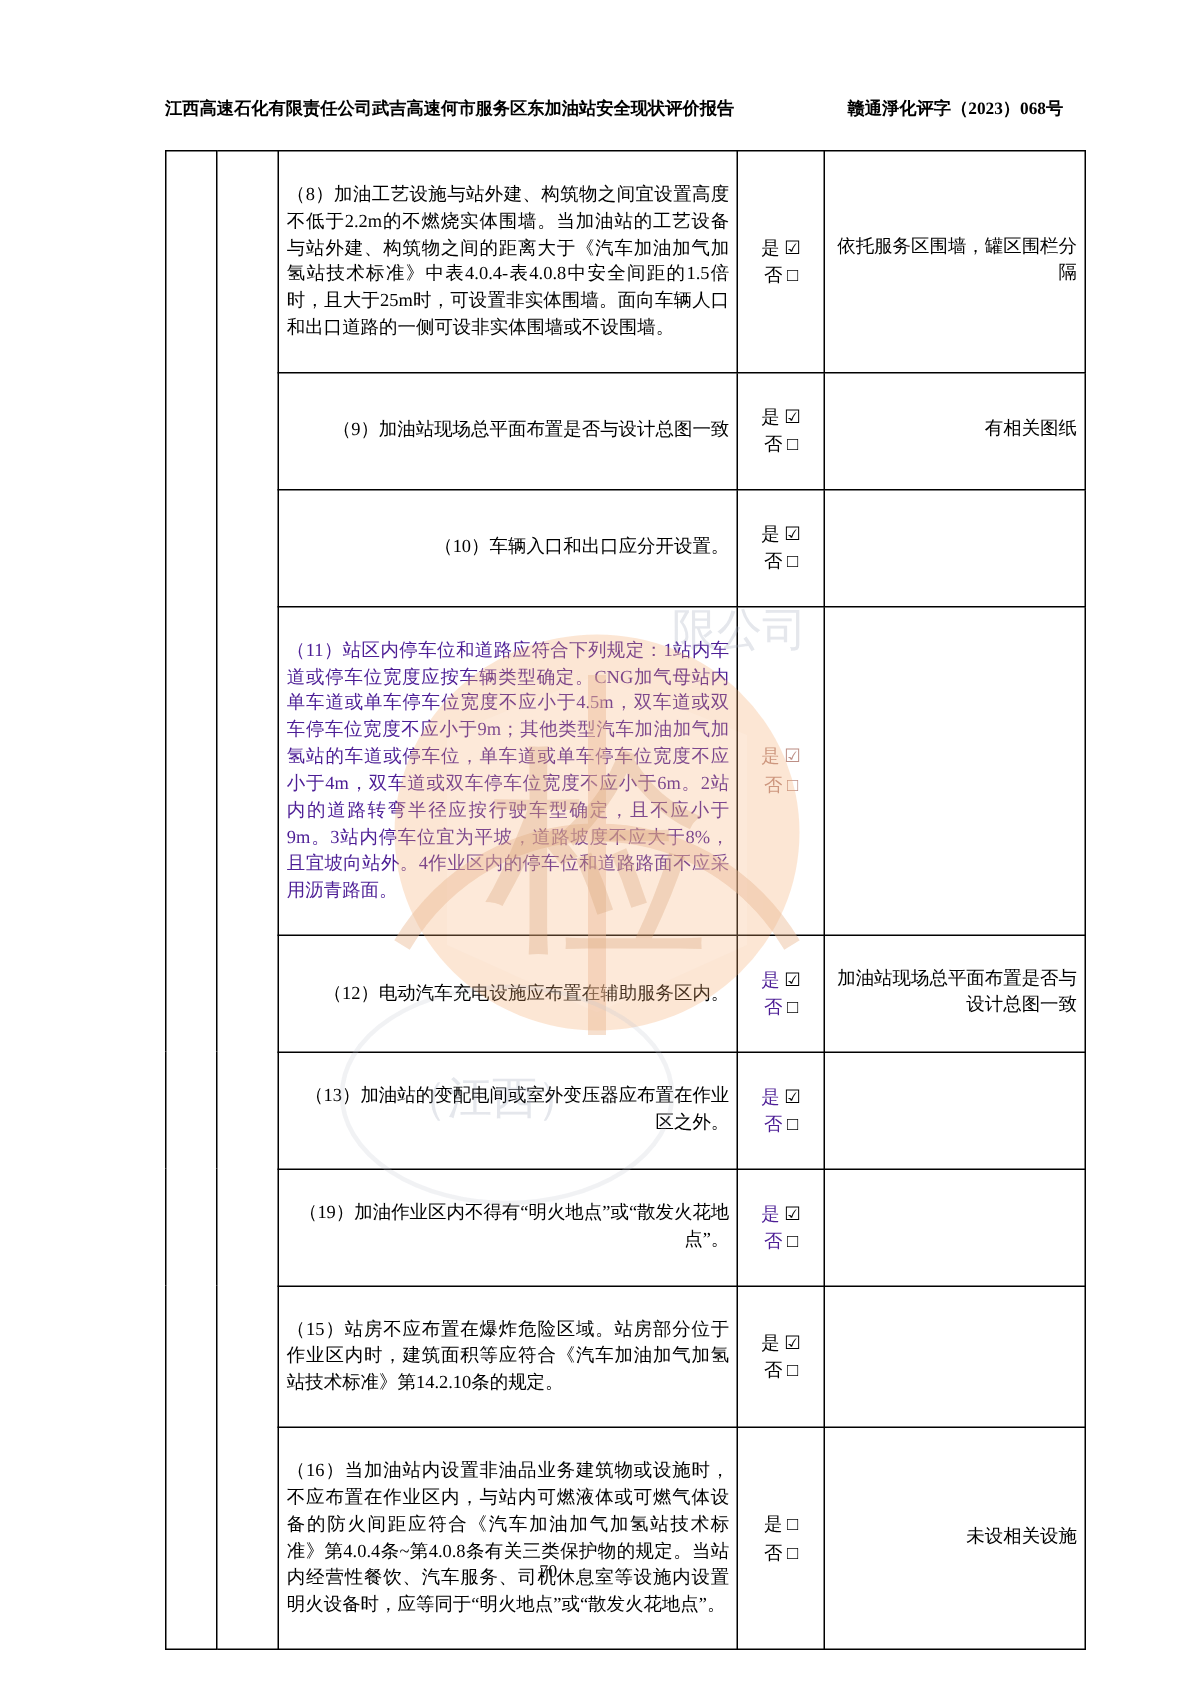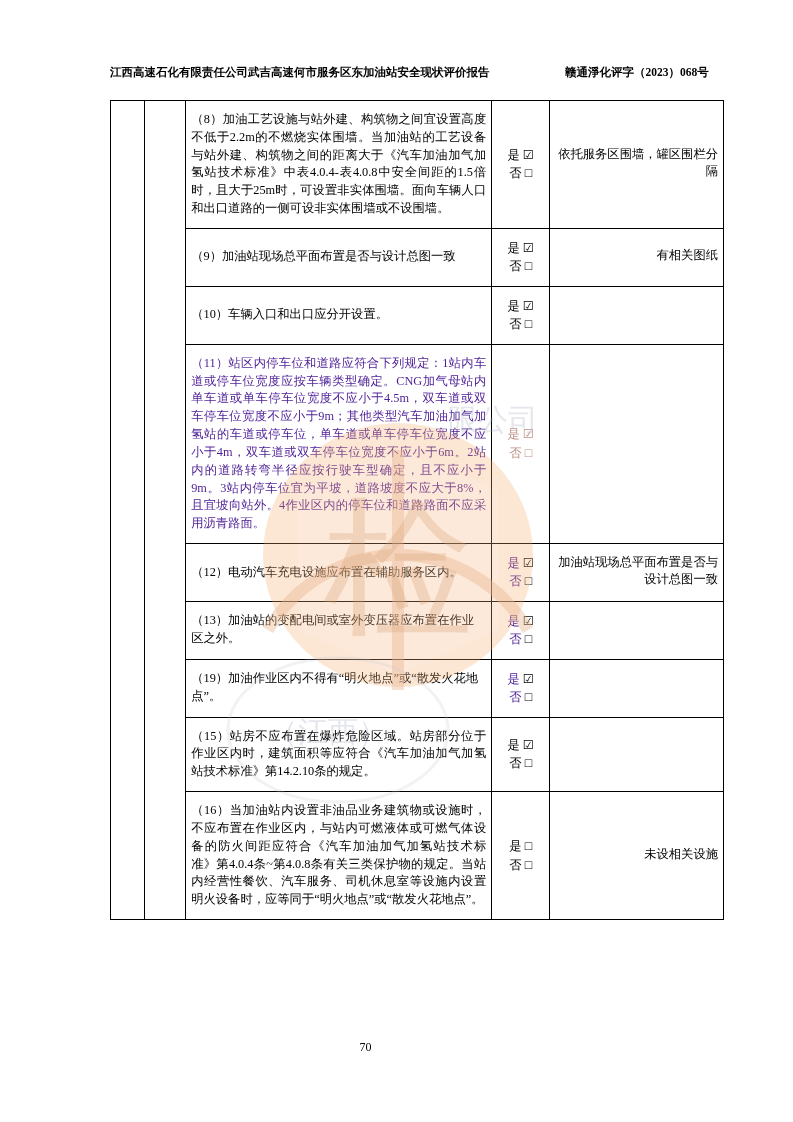--- a/index.html
+++ b/index.html
@@ -68,32 +68,32 @@
     z-index: 2;
   }
   table.main {
     border-collapse: collapse;
     width: 614px;
     table-layout: fixed;
   }
   table.main td {
     border: 1px solid #000000;
     vertical-align: middle;
-    padding: 10px 5px;
+    padding: 20px 5px;
     font-size: 12.3px;
     line-height: 1.45;
   }
   td.c1 { width: 22px; padding: 0; }
   td.c2 { width: 30px; padding: 0; }
   td.c3 { width: 290px; }
   td.c4 { width: 46px; text-align: center; padding: 2px 0; font-size: 12px; }
   td.c5 { width: 160px; text-align: right; font-size: 12.3px; font-family: Liberation Mono, monospace; }
 
   .item-text { text-align: justify; text-justify: inter-ideograph; }
-  .center { text-align: left; }
+  .center { text-align: right; }
 
   .yn { line-height: 1.5; }
   .yn div { white-space: nowrap; }
 
   
   .red { color: #4c1d95; }
   .faint { color: #bd8f86; }
 
   
   .pageno {

